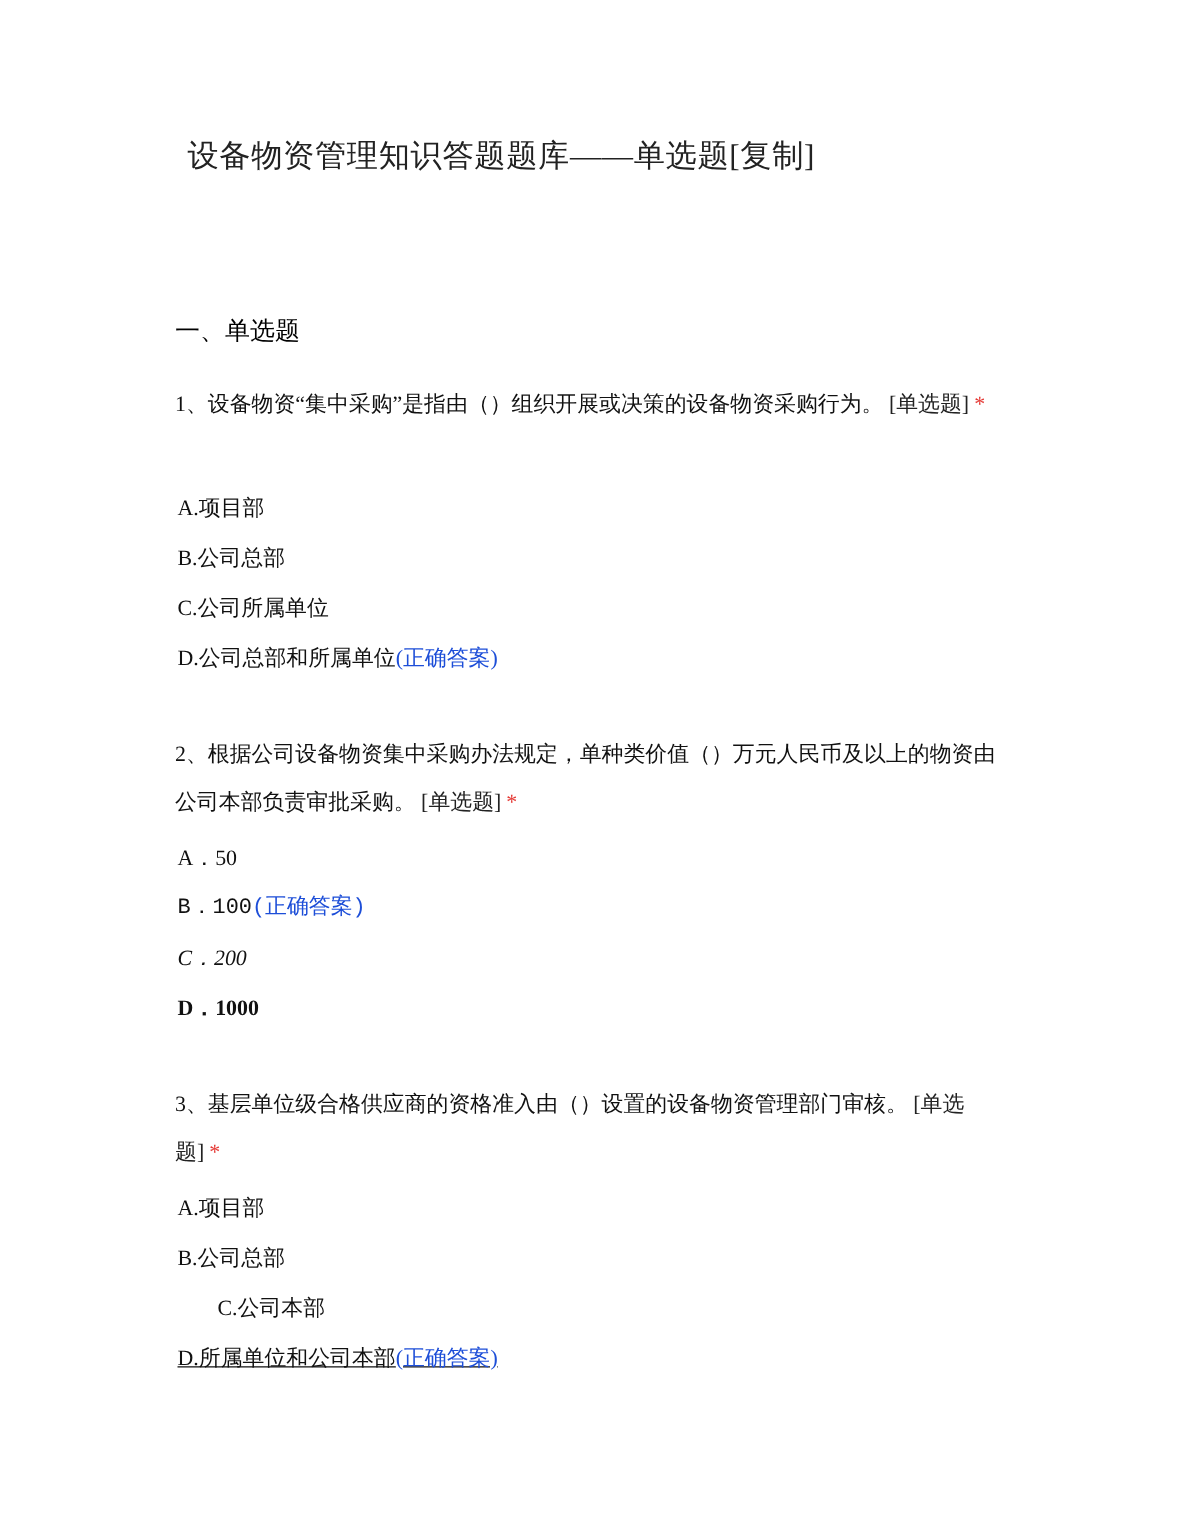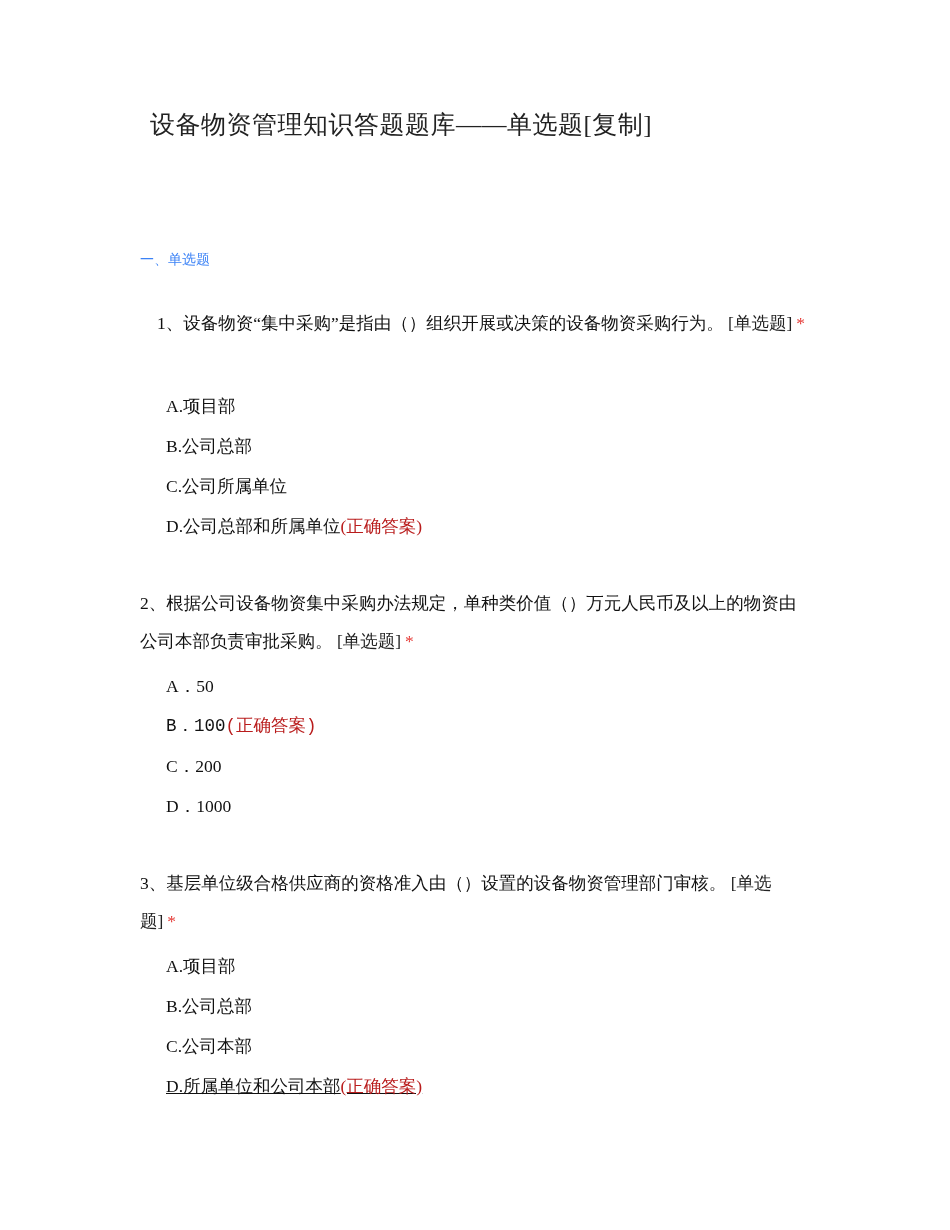--- a/index.html
+++ b/index.html
@@ -1,51 +1,51 @@
 <!DOCTYPE html>
 <html><head>
   <meta charset="utf-8">
   <style>
     html, body { margin: 0; padding: 0; background: #ffffff; }
     body { width: 950px; height: 1230px; position: relative; overflow: hidden;
            font-family: "Liberation Serif", "DejaVu Serif", serif; color: #111; }
     .title { position: absolute; top: 108px; left: 0; width: 802px; text-align: center;
              font-size: 25px; letter-spacing: 0.5px; color: #222; }
-    .section { position: absolute; left: 140px; top: 251px; font-size: 14px; color: #3b82f6; }
+    .section { position: absolute; left: 140px; top: 251px; font-size: 20px; color: #000000; }
     .question { position: absolute; left: 140px; width: 665px; font-size: 17.5px; line-height: 38px; color: #111; }
     .q-type { color: #222; }
     .req { color: #e53935; margin-left: 4px; }
-    .option { position: absolute; left: 166px; font-size: 17.5px; color: #111; line-height: 24px; text-align: center; }
-    .correct { color: #b91c1c; }
+    .option { position: absolute; left: 142px; font-size: 17.5px; color: #111; line-height: 24px; text-align: center; }
+    .correct { color: #1d4ed8; }
   </style>
 </head>
 <body>
 
 <div class="title">设备物资管理知识答题题库——单选题[复制]</div>
 
 <div class="section">一、单选题</div>
 
-<div class="question" style="top:304px;text-align:right;">
+<div class="question" style="top:304px;">
   <span>1、设备物资“集中采购”是指由（）组织开展或决策的设备物资采购行为。</span>
   <span class="q-type">[单选题]</span><span class="req">*</span>
 </div>
 <div class="option" style="top:394px;"><span>A.项目部</span></div>
 <div class="option" style="top:434px;"><span>B.公司总部</span></div>
 <div class="option" style="top:474px;"><span>C.公司所属单位</span></div>
 <div class="option" style="top:514px;"><span>D.公司总部和所属单位</span><span class="correct">(正确答案)</span></div>
 
 <div class="question" style="top:584px;">
   <span>2、根据公司设备物资集中采购办法规定，单种类价值（）万元人民币及以上的物资由公司本部负责审批采购。</span>
   <span class="q-type">[单选题]</span><span class="req">*</span>
 </div>
 <div class="option" style="top:674px;"><span>A．50</span></div>
 <div class="option" style="top:714px;font-family:Liberation Mono, monospace;"><span>B．100</span><span class="correct">(正确答案)</span></div>
-<div class="option" style="top:754px;"><span>C．200</span></div>
-<div class="option" style="top:794px;"><span>D．1000</span></div>
+<div class="option" style="top:754px;font-style:italic;"><span>C．200</span></div>
+<div class="option" style="top:794px;font-weight:bold;"><span>D．1000</span></div>
 
 <div class="question" style="top:864px;">
   <span>3、基层单位级合格供应商的资格准入由（）设置的设备物资管理部门审核。</span>
   <span class="q-type">[单选题]</span><span class="req">*</span>
 </div>
 <div class="option" style="top:954px;"><span>A.项目部</span></div>
 <div class="option" style="top:994px;"><span>B.公司总部</span></div>
-<div class="option" style="top:1034px;"><span>C.公司本部</span></div>
+<div class="option" style="top:1034px;margin-left:32px;"><span>C.公司本部</span></div>
 <div class="option" style="top:1074px;text-decoration:underline;"><span>D.所属单位和公司本部</span><span class="correct">(正确答案)</span></div>
 
 </body></html>

